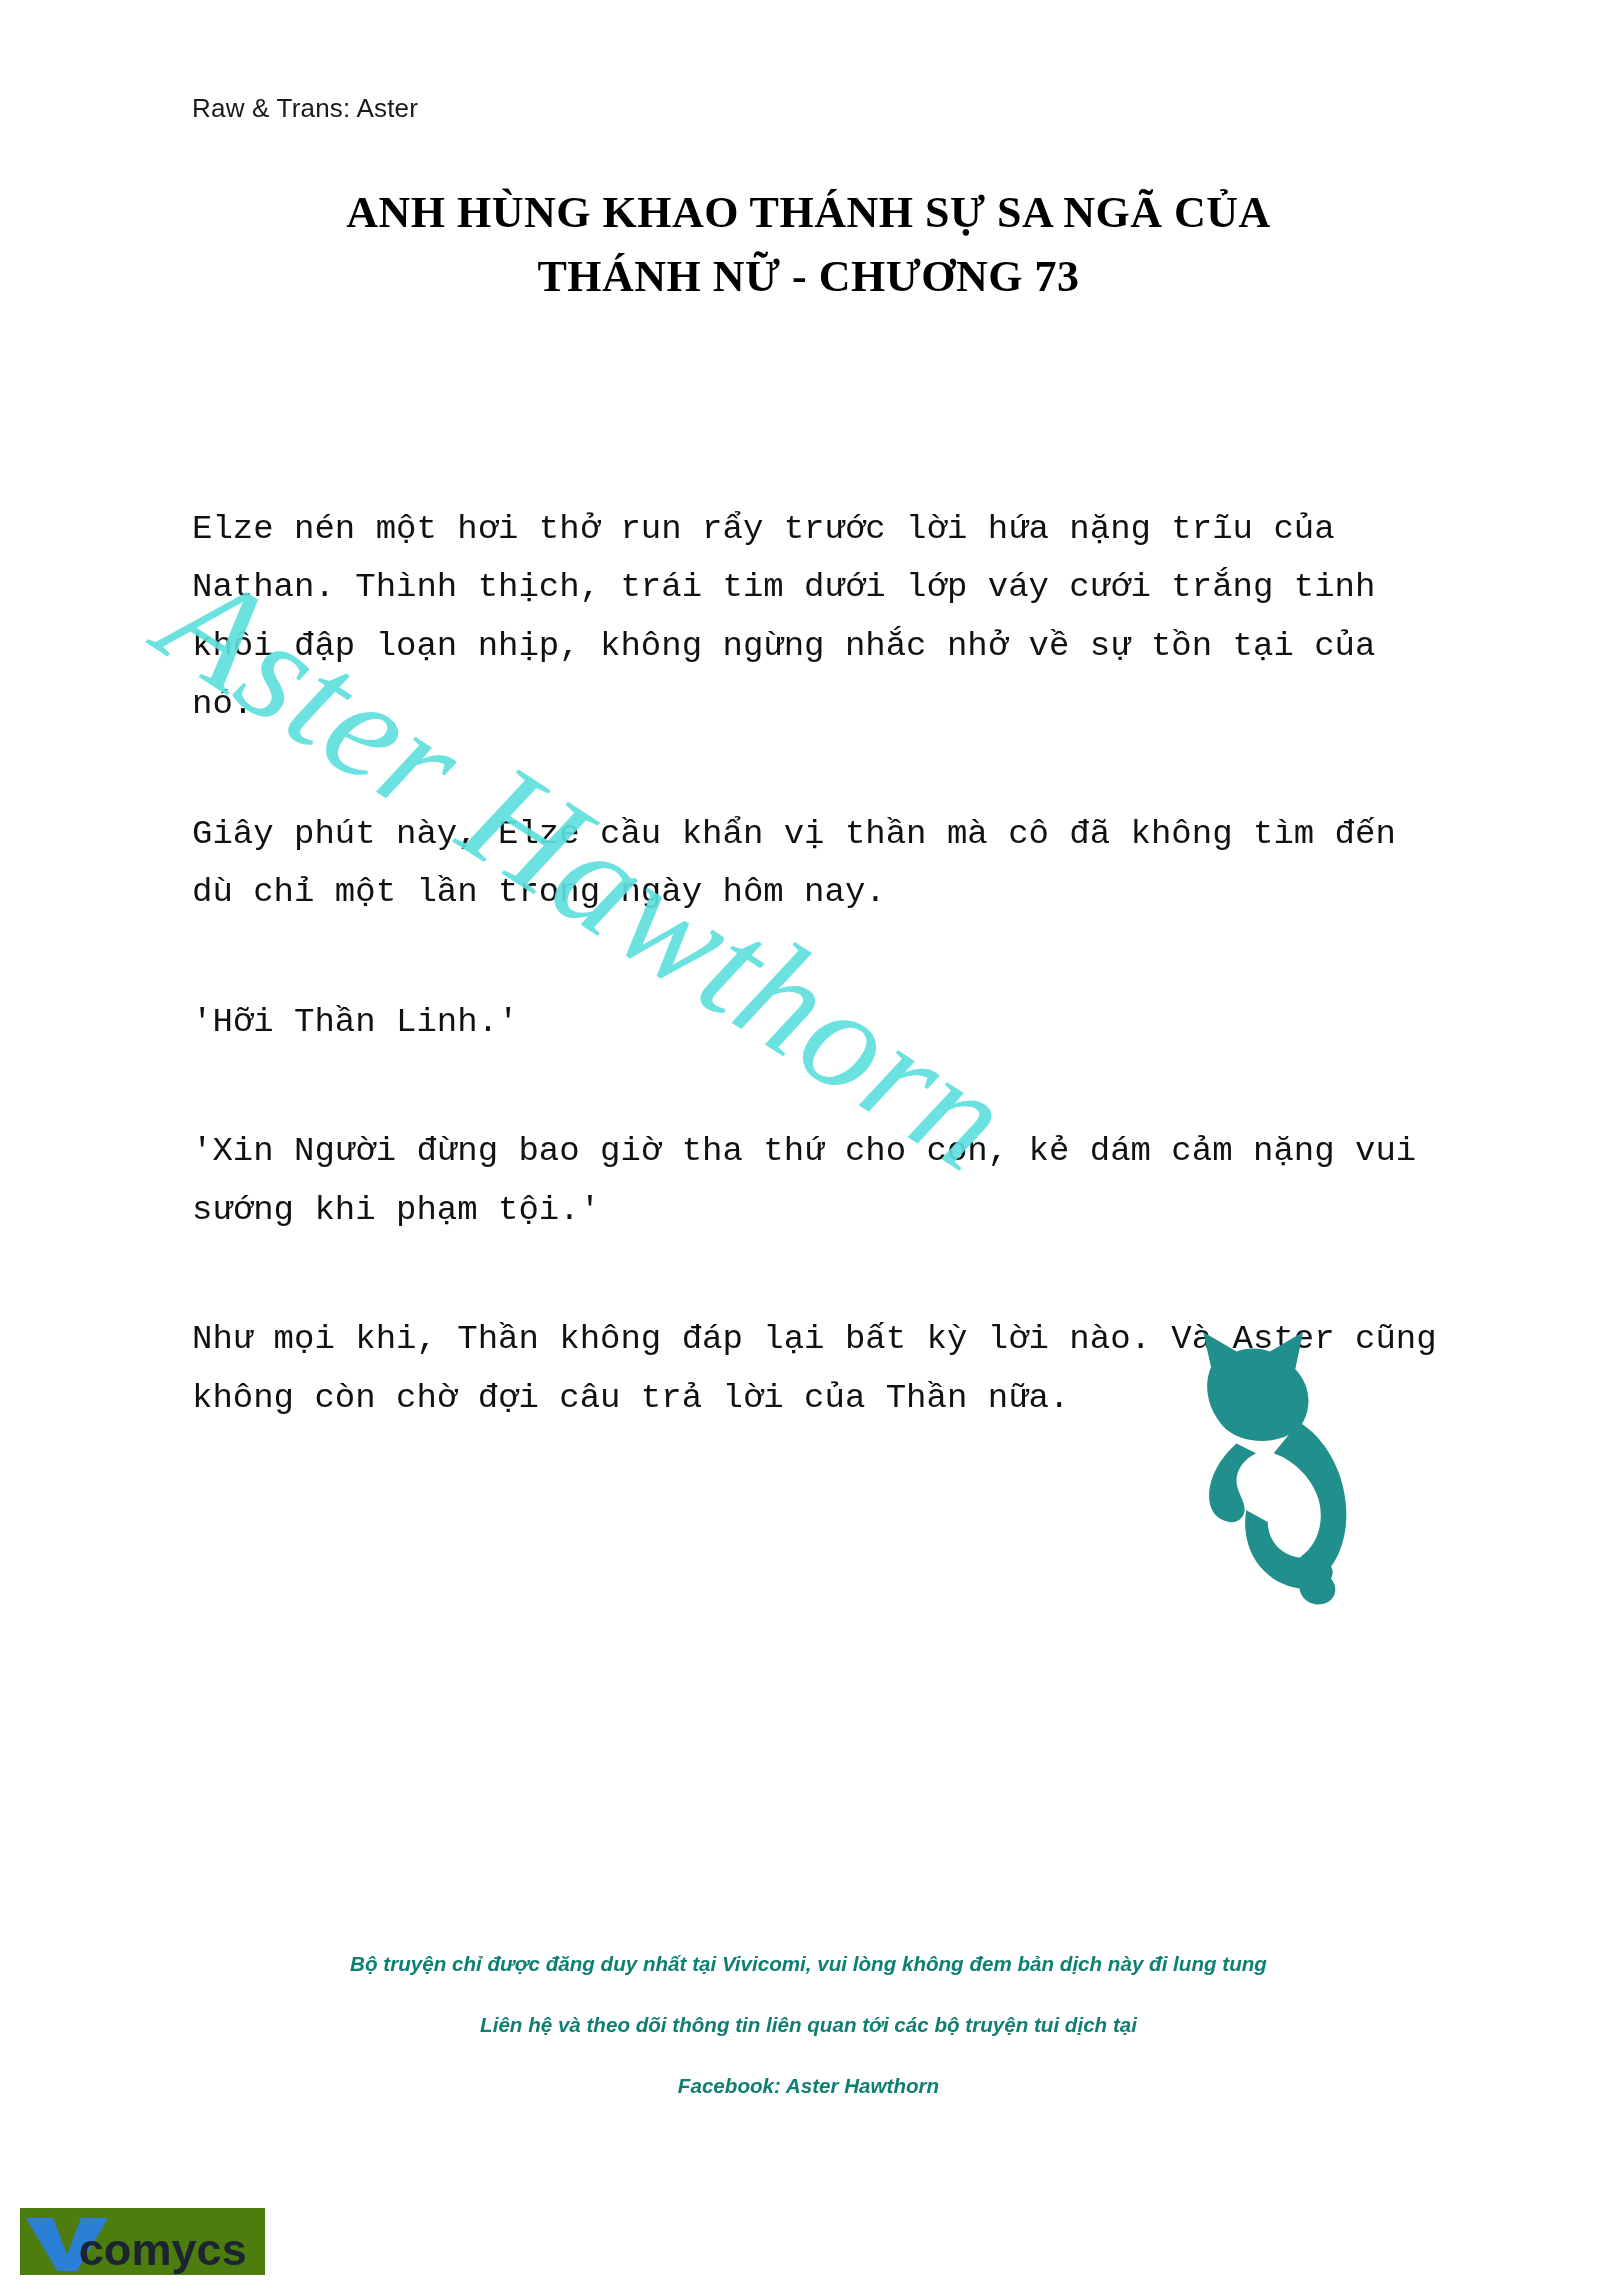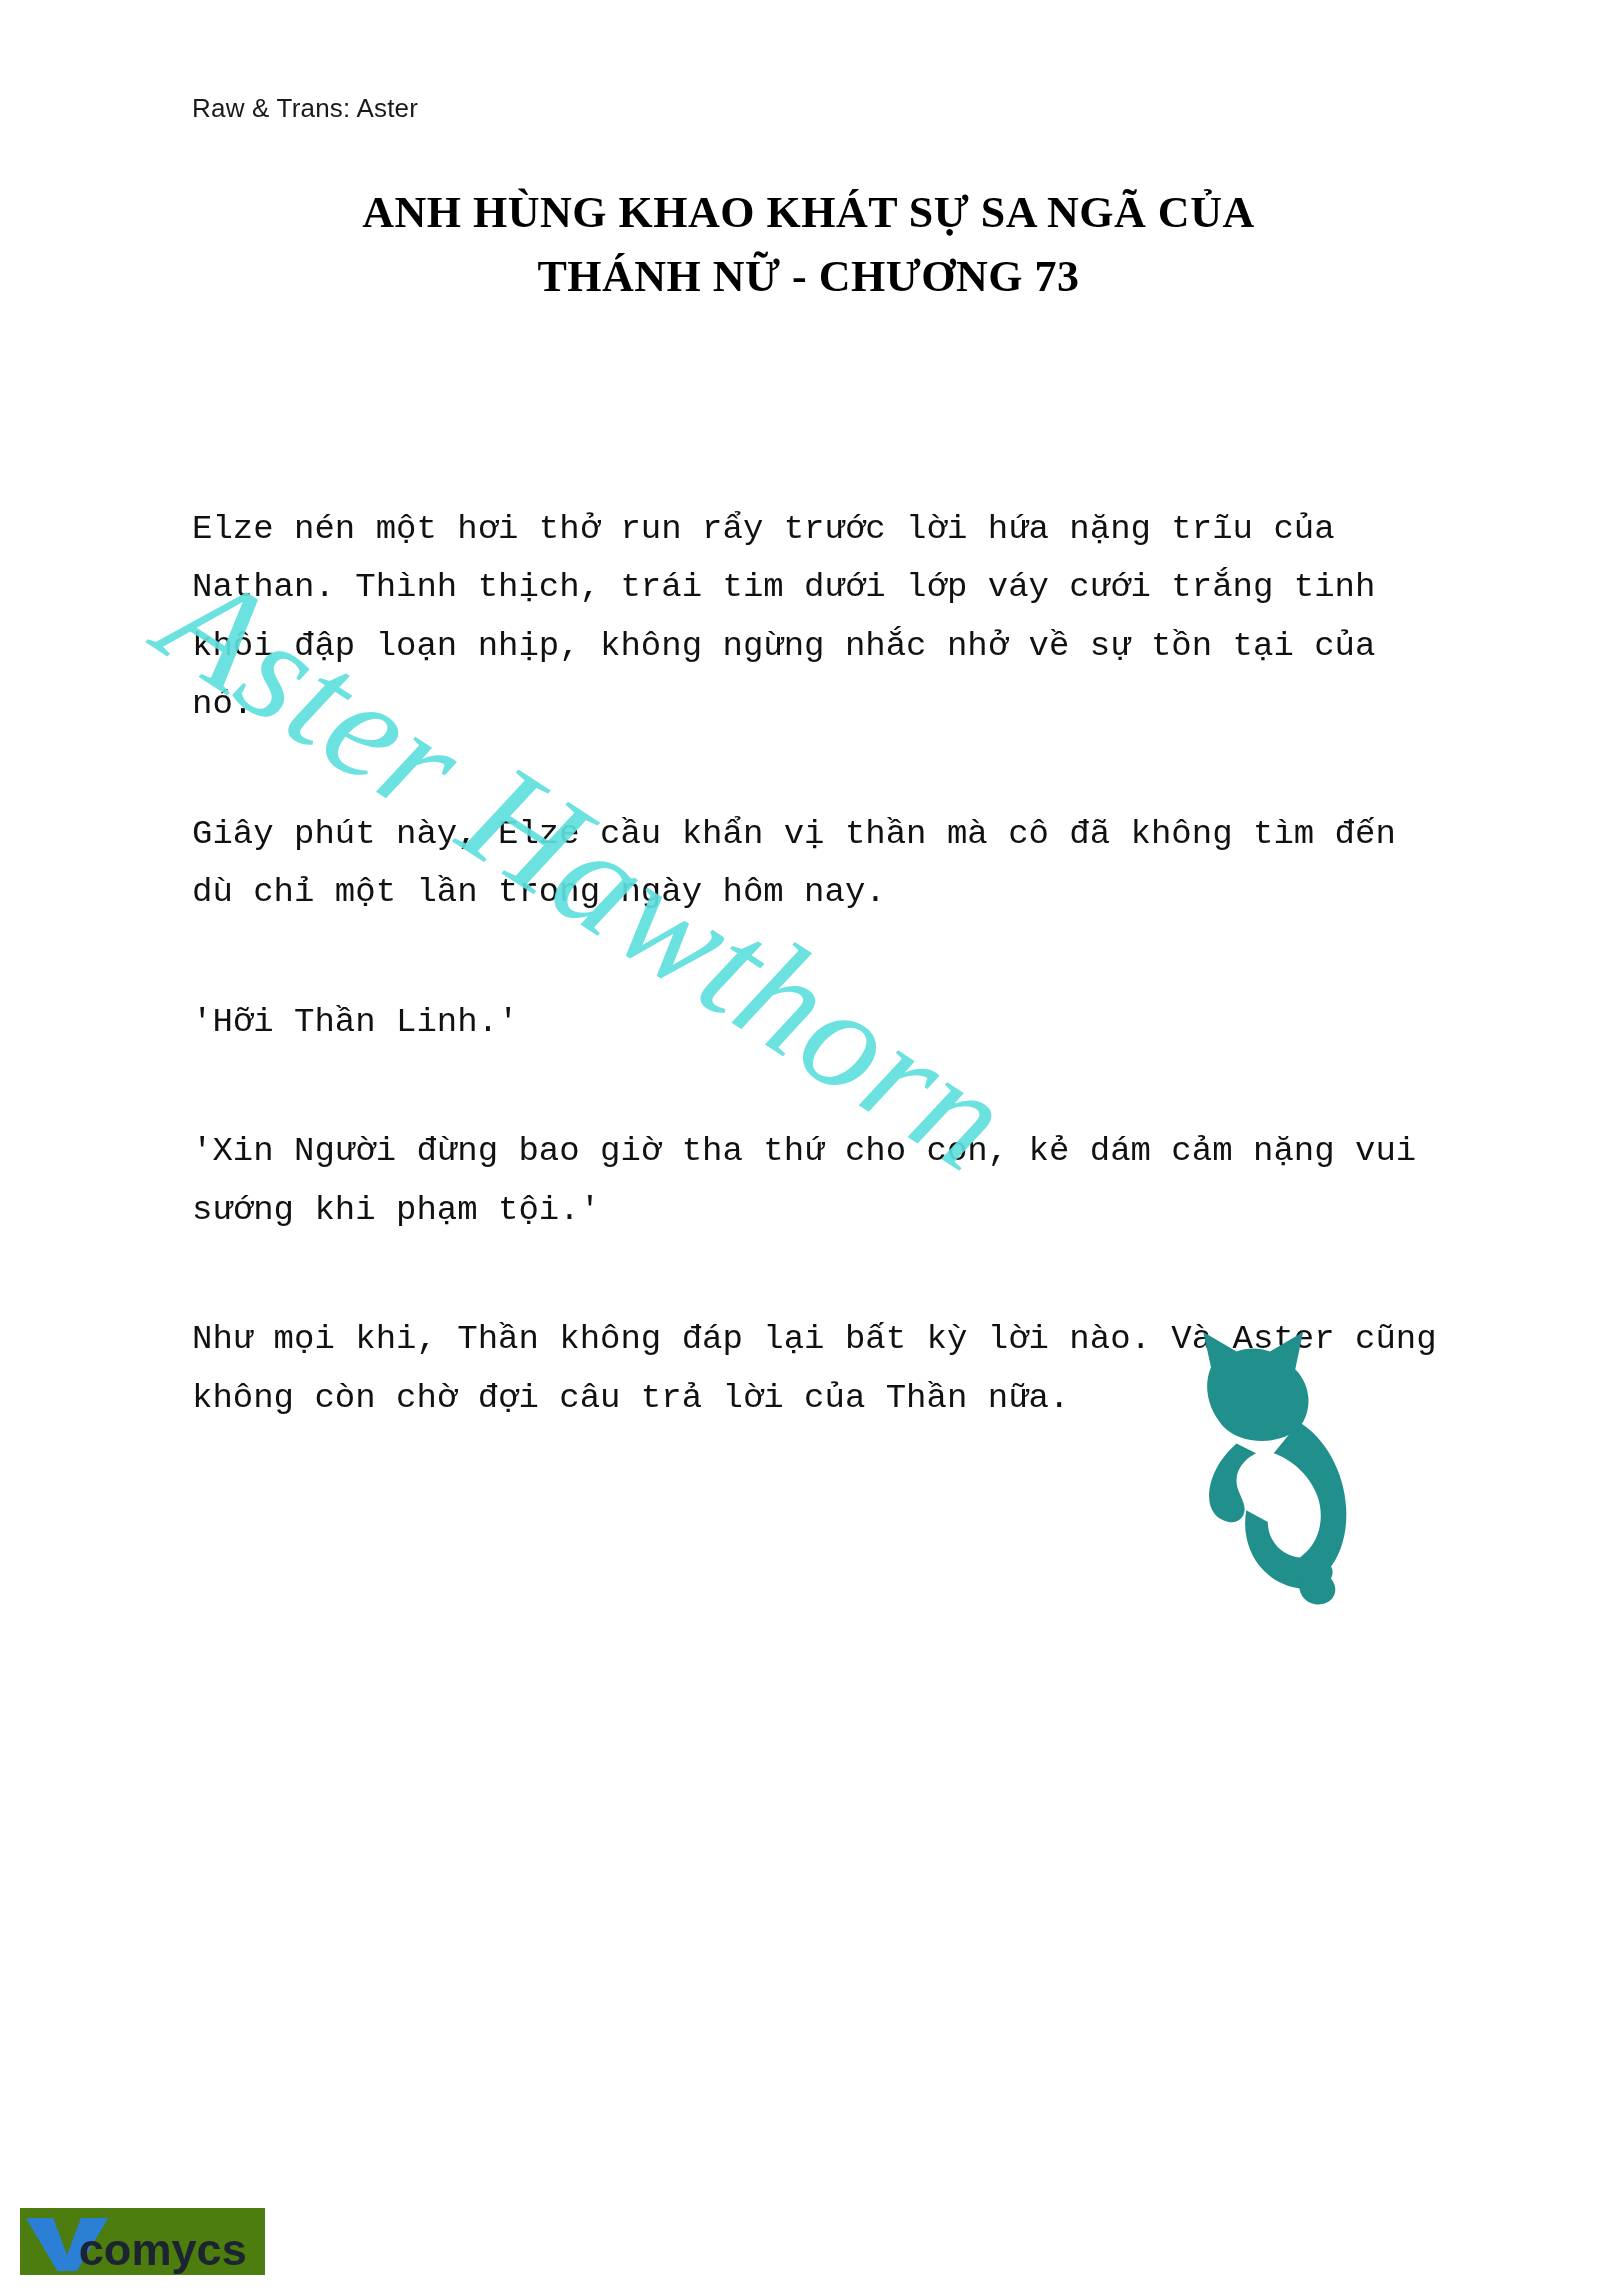--- a/index.html
+++ b/index.html
@@ -119,21 +119,21 @@
   .logo-svg { display: block; }
 </style>
 </head>
 <body>
 
 <div class="page">
 
   <div class="credit">Raw &amp; Trans: Aster</div>
 
   <div class="title">
-    <div>ANH HÙNG KHAO KHÁT SỰ SA NGÃ CỦA</div>
+    <div>ANH HÙNG KHAO THÁNH SỰ SA NGÃ CỦA</div>
     <div>THÁNH NỮ - CHƯƠNG 73</div>
   </div>
 
   <div class="body-text">
     <p class="para">Elze nén một hơi thở run rẩy trước lời hứa nặng trĩu của Nathan. Thình thịch, trái tim dưới lớp váy cưới trắng tinh khôi đập loạn nhịp, không ngừng nhắc nhở về sự tồn tại của nó.</p>
     <p class="para">Giây phút này, Elze cầu khẩn vị thần mà cô đã không tìm đến dù chỉ một lần trong ngày hôm nay.</p>
     <p class="para">'Hỡi Thần Linh.'</p>
     <p class="para">'Xin Người đừng bao giờ tha thứ cho con, kẻ dám cảm nặng vui sướng khi phạm tội.'</p>
     <p class="para">Như mọi khi, Thần không đáp lại bất kỳ lời nào. Và Aster cũng không còn chờ đợi câu trả lời của Thần nữa.</p>
   </div>
@@ -158,20 +158,25 @@
         <path d="M96 186 C92 208 98 232 114 248 C130 264 154 270 172 264
                  C184 260 188 248 180 240 C172 232 160 236 148 234
                  C130 231 118 216 118 198 Z"></path>
 
         <path d="M152 250 C166 244 182 250 186 262 C190 274 180 284 166 282
                  C154 280 146 268 152 250 Z"></path>
       </g>
     </svg>
   </div>
 
+  <div class="footer">
+    <div class="f-line">Bộ truyện chỉ được đăng duy nhất tại Vivicomi, vui lòng không đem bản dịch này đi lung tung</div>
+    <div class="f-line">Liên hệ và theo dõi thông tin liên quan tới các bộ truyện tui dịch tại</div>
+    <div class="f-line">Facebook: Aster Hawthorn</div>
+  </div>
 
   <div class="logo">
     <svg class="logo-svg" viewBox="0 0 250 68" width="245" height="67" xmlns="http://www.w3.org/2000/svg">
       <path d="M6 10 L34 10 L48 48 L62 10 L90 10 L58 64 L38 64 Z" fill="#2b7fd4"></path>
       <text x="60" y="58" font-family="Liberation Sans, sans-serif" font-size="46" font-weight="bold" fill="#1b2430">comycs</text>
     </svg>
   </div>
 
 </div>
 

